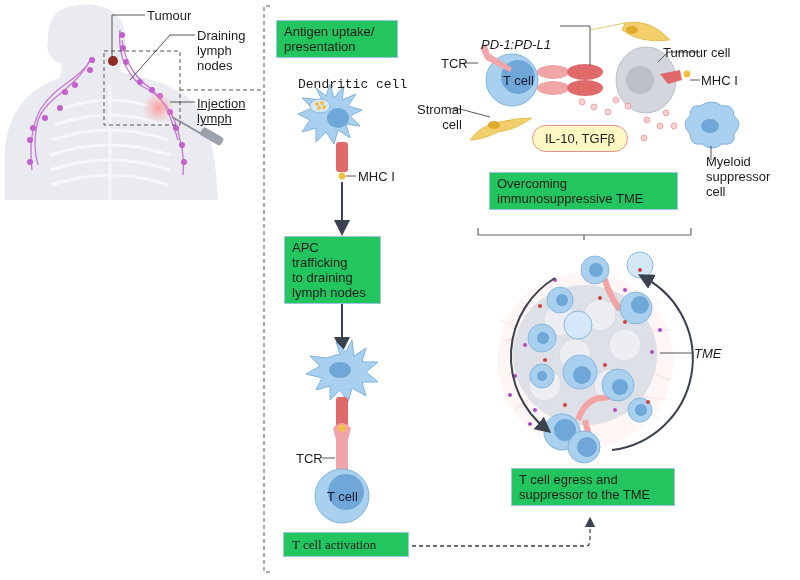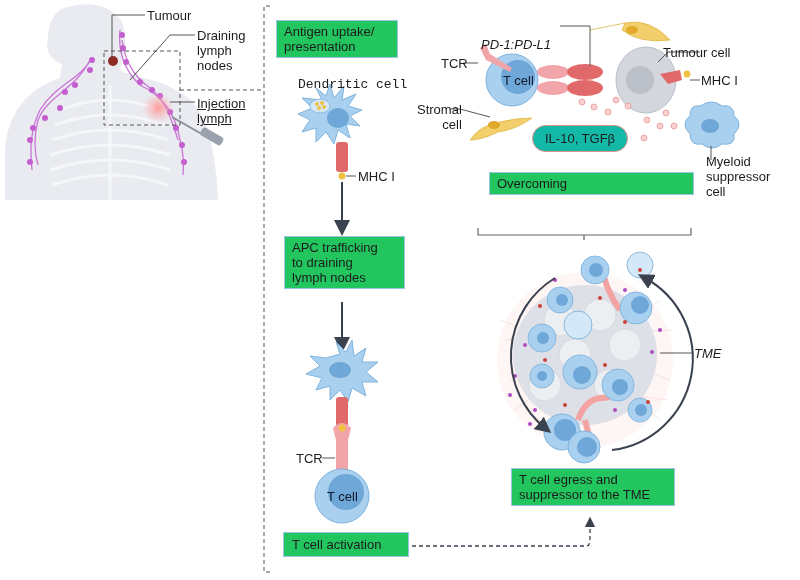--- a/index.html
+++ b/index.html
@@ -2,21 +2,21 @@
 <html><head>
 <meta charset="utf-8">
 <style>
   html, body { margin:0; padding:0; background:#ffffff; }
   body { width:800px; height:580px; position:relative; overflow:hidden;
          font-family:"Liberation Sans", sans-serif; color:#1f1f1f; }
   svg.stage { position:absolute; left:0; top:0; }
   .lbl { position:absolute; font-size:13px; line-height:15px; color:#1c1c1c; white-space:nowrap; }
   .box { position:absolute; border:1.2px solid #9cc3e4; background:#22c55e;
          font-size:13px; line-height:15px; padding:3px 7px; color:#1c1c1c; box-sizing:border-box; }
-  .pill { position:absolute; background:#14b8a6; border:1.2px solid #e58f8e; border-radius:14px;
+  .pill { position:absolute; background:#fef9c3; border:1.2px solid #e58f8e; border-radius:14px;
           font-size:13px; line-height:15px; padding:5px 12px; color:#1c1c1c; }
   .cell-txt { position:absolute; font-size:13px; color:#0f172a; white-space:nowrap; }
 </style>
 </head>
 <body>
 
 <svg class="stage" width="800" height="580" viewBox="0 0 800 580">
   <defs>
     <marker id="arrowDark" markerWidth="8" markerHeight="8" refX="4" refY="4" orient="auto">
       <path d="M0,0 L8,4 L0,8 z" fill="#3a4250"></path>
@@ -254,48 +254,49 @@
   <div>lymph</div>
 </div>
 
 <div class="box" style="left:276px;top:20px;width:122px;">
   <div>Antigen uptake/</div>
   <div>presentation</div>
 </div>
 <div class="lbl" style="left:298px;top:77px;font-family:Liberation Mono, monospace;">Dendritic cell</div>
 <div class="lbl" style="left:358px;top:169px;">MHC I</div>
 
-<div class="box" style="left:284px;top:236px;width:121px;">
+<div class="box" style="left:284px;top:236px;width:97px;">
   <div>APC trafficking</div>
   <div>to draining</div>
   <div>lymph nodes</div>
 </div>
 
 <div class="lbl" style="left:296px;top:451px;">TCR</div>
 <div class="cell-txt" style="left:327px;top:489px;">T cell</div>
 
-<div class="box" style="left:283px;top:532px;width:126px;padding:4px 8px;">T cell activation</div>
+<div class="box" style="left:283px;top:532px;width:126px;padding:4px 8px;font-family:Liberation Serif, serif;">T cell activation</div>
 
 <div class="lbl" style="left:481px;top:37px;font-style:italic;">PD-1:PD-L1</div>
 <div class="lbl" style="left:441px;top:56px;">TCR</div>
 <div class="cell-txt" style="left:503px;top:73px;">T cell</div>
 <div class="lbl" style="left:663px;top:45px;">Tumour cell</div>
 <div class="lbl" style="left:701px;top:73px;">MHC I</div>
 <div class="lbl" style="left:417px;top:102px;text-align:right;">
   <div>Stromal</div>
   <div style="padding-left:18px;">cell</div>
 </div>
 <div class="pill" style="left:532px;top:125px;">IL-10, TGFβ</div>
 <div class="lbl" style="left:706px;top:154px;">
   <div>Myeloid</div>
   <div>suppressor</div>
   <div>cell</div>
 </div>
-<div class="box" style="left:489px;top:172px;width:205px;">
+<div class="box" style="left:489px;top:172px;width:189px;">
   <div>Overcoming</div>
+  <div>immunosuppressive TME</div>
 </div>
 
 <div class="lbl" style="left:694px;top:346px;font-style:italic;">TME</div>
 
 <div class="box" style="left:511px;top:468px;width:164px;">
   <div>T cell egress and</div>
   <div>suppressor to the TME</div>
 </div>
 
 </body></html>

